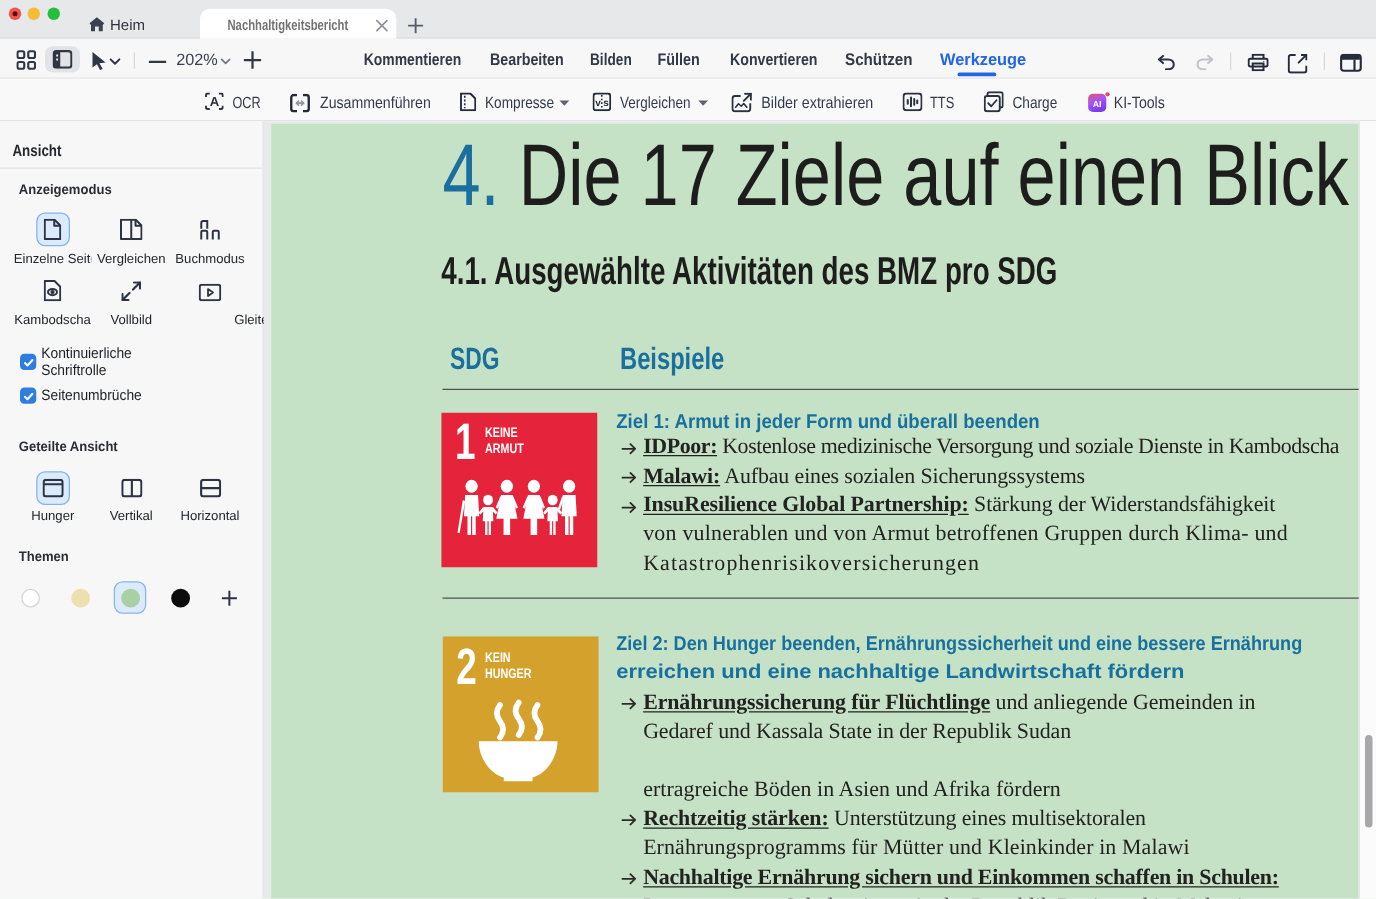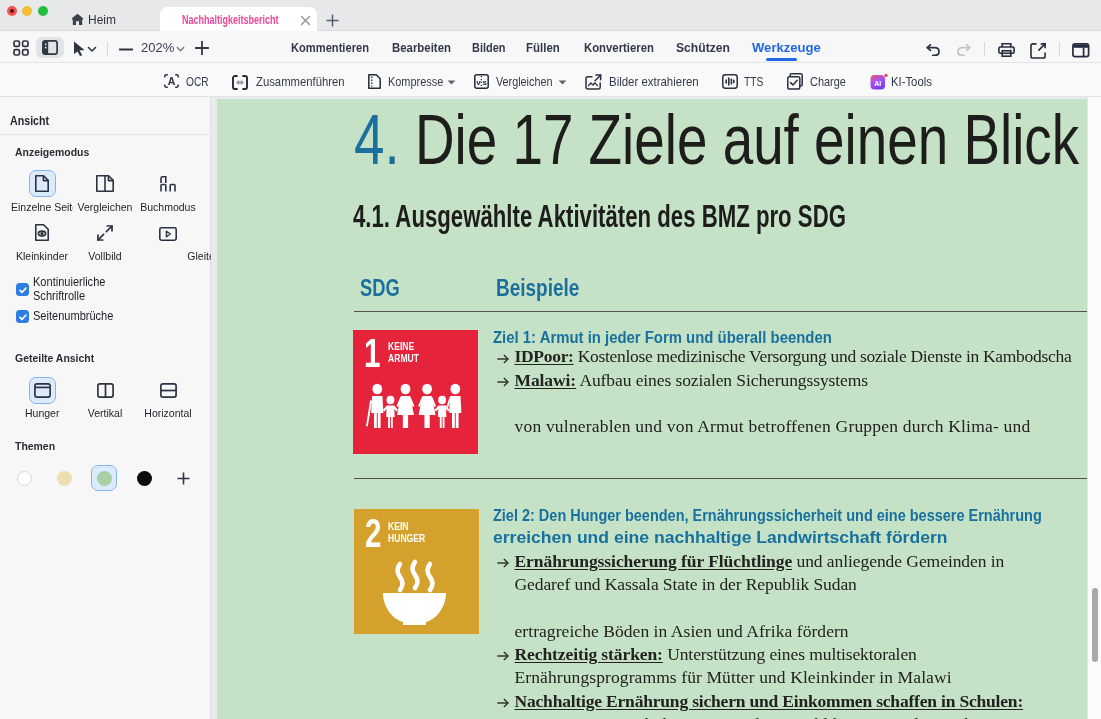--- a/index.html
+++ b/index.html
@@ -6,21 +6,21 @@
   html,body { width:1101px; height:719px; overflow:hidden; }
   body { font-family:"Liberation Sans", sans-serif; position:relative; background:#fff; }
   .abs { position:absolute; }
   svg { display:block; }
   .cx { transform-origin:0 50%; display:inline-block; white-space:nowrap; }
 
   
   #tabbar { left:0; top:0; width:1101px; height:31px; background:#e7e8ea; border-bottom:1px solid #d9dadc; }
   .light { width:10px; height:10px; border-radius:50%; top:5.6px; }
   #tab-active { left:160px; top:7px; width:157px; height:24px; background:#ffffff; border-radius:8px 8px 0 0; }
-  .tabtitle { font-size:12px; font-weight:700; color:#ec4899; top:13px; }
+  .tabtitle { font-size:12px; font-weight:700; color:#737373; top:13px; }
 
   
   #toolbar1 { left:0; top:31px; width:1101px; height:32px; background:#f7f7f8; border-bottom:1px solid #e3e4e6; }
   .menuitem { font-size:13.5px; font-weight:700; color:#323949; top:40px; white-space:nowrap; }
   .vsep { width:1px; background:#d7d8db; }
 
   
   #toolbar2 { left:0; top:63px; width:1101px; height:34px; background:#f9f9fa; border-bottom:1px solid #e2e3e5; }
   .t2label { font-size:13px; font-weight:500; color:#333a49; top:74px; white-space:nowrap; }
 
@@ -261,21 +261,21 @@
 <svg class="abs" style="left:97px; top:225px;" width="16" height="16" viewBox="0 0 16 16" fill="none" stroke="#2c3342" stroke-width="1.7" stroke-linecap="round" stroke-linejoin="round">
     <path d="M10.2 1 H15 V5.8"></path>
     <path d="M15 1 L9.4 6.6"></path>
     <path d="M5.8 15 H1 V10.2"></path>
     <path d="M1 15 L6.6 9.4"></path>
   </svg>
 <svg class="abs" style="left:159px; top:227px;" width="18" height="14" viewBox="0 0 18 14" fill="none" stroke="#2c3342" stroke-width="1.6">
     <rect x="0.8" y="0.8" width="16.4" height="12.4" rx="1.6"></rect>
     <path d="M7.4 4.2 L11.4 7 L7.4 9.8 Z" stroke-linejoin="round" stroke-width="1.4"></path>
   </svg>
-<div class="abs sb-lbl" style="left:9px; top:250px; width:66px;">Kleinkinder</div>
+<div class="abs sb-lbl" style="left:9px; top:250px; width:66px;">Kambodscha</div>
 <div class="abs sb-lbl" style="left:84px; top:250px; width:42px;">Vollbild</div>
 <div class="abs sb-lbl" style="left:148px; top:250px; width:40px;margin-left:36px;">Gleiten</div>
 
 <div class="abs cb" style="left:16px; top:283px;"></div>
 <svg class="abs" style="left:18.5px; top:286.5px;" width="8" height="7" viewBox="0 0 8 7">
     <path d="M1 3.4 L3 5.4 L7 1" fill="none" stroke="#fff" stroke-width="1.6" stroke-linecap="round" stroke-linejoin="round"></path>
   </svg>
 <div class="abs cb-lbl" style="left:33px; top:276px;"><span style="display:inline-block; transform:scaleX(0.92); transform-origin:0 0; white-space:nowrap;">Kontinuierliche<br>Schriftrolle</span></div>
 <div class="abs cb" style="left:16px; top:310px;"></div>
 <svg class="abs" style="left:18.5px; top:313.5px;" width="8" height="7" viewBox="0 0 8 7">
@@ -361,22 +361,26 @@
 <div class="abs zielh" style="left:493px; top:326.8px;"><span class="cx" style="transform:scaleX(0.931);">Ziel 1: Armut in jeder Form und überall beenden</span></div>
 <div class="abs serifline" style="left:497px; top:345.4px; line-height:23.33px;">
 <span style="letter-spacing:-0.3px;"><span class="arr"><svg width="12" height="10" viewBox="0 0 12 10" fill="none" stroke="#2b2b27" stroke-width="1.4">
           <path d="M0.3 5 H11"></path>
           <path d="M6.9 0.9 L11.1 5 L6.9 9.1"></path>
         </svg></span><span class="bold-u">IDPoor:</span> Kostenlose medizinische Versorgung und soziale Dienste in Kambodscha</span><br>
 <span style="letter-spacing:-0.09px;"><span class="arr"><svg width="12" height="10" viewBox="0 0 12 10" fill="none" stroke="#2b2b27" stroke-width="1.4">
           <path d="M0.3 5 H11"></path>
           <path d="M6.9 0.9 L11.1 5 L6.9 9.1"></path>
         </svg></span><span class="bold-u">Malawi:</span> Aufbau eines sozialen Sicherungssystems</span><br>
-<br>
+<span style="letter-spacing:-0.06px;"><span class="arr"><svg width="12" height="10" viewBox="0 0 12 10" fill="none" stroke="#2b2b27" stroke-width="1.4">
+          <path d="M0.3 5 H11"></path>
+          <path d="M6.9 0.9 L11.1 5 L6.9 9.1"></path>
+        </svg></span><span class="bold-u">InsuResilience Global Partnership:</span> Stärkung der Widerstandsfähigkeit</span><br>
 <span class="ind" style="letter-spacing:0.2px;">von vulnerablen und von Armut betroffenen Gruppen durch Klima- und</span><br>
+<span class="ind" style="letter-spacing:0.92px;">Katastrophenrisikoversicherungen</span>
 </div>
 
 <div class="abs" style="left:354px; top:478px; width:733px; height:1px; background:#50504e;"></div>
 
 <svg class="abs" style="left:354px; top:509px;" width="125" height="125" viewBox="0 0 125 125">
 <rect width="125" height="125" fill="#d4a12d"></rect>
 <text x="11" y="38" font-family="Liberation Sans" font-weight="bold" font-size="41" fill="#fff" transform="scale(0.72,1)" style="transform-origin:11px 38px;">2</text>
 <text x="34" y="21" font-family="Liberation Sans" font-weight="bold" font-size="11" fill="#fff" transform="scale(0.78,1)" style="transform-origin:34px 21px;">KEIN</text>
 <text x="34" y="33.5" font-family="Liberation Sans" font-weight="bold" font-size="11" fill="#fff" transform="scale(0.78,1)" style="transform-origin:34px 33.5px;">HUNGER</text>
 <g fill="none" stroke="#fff" stroke-width="4.6" stroke-linecap="round">

